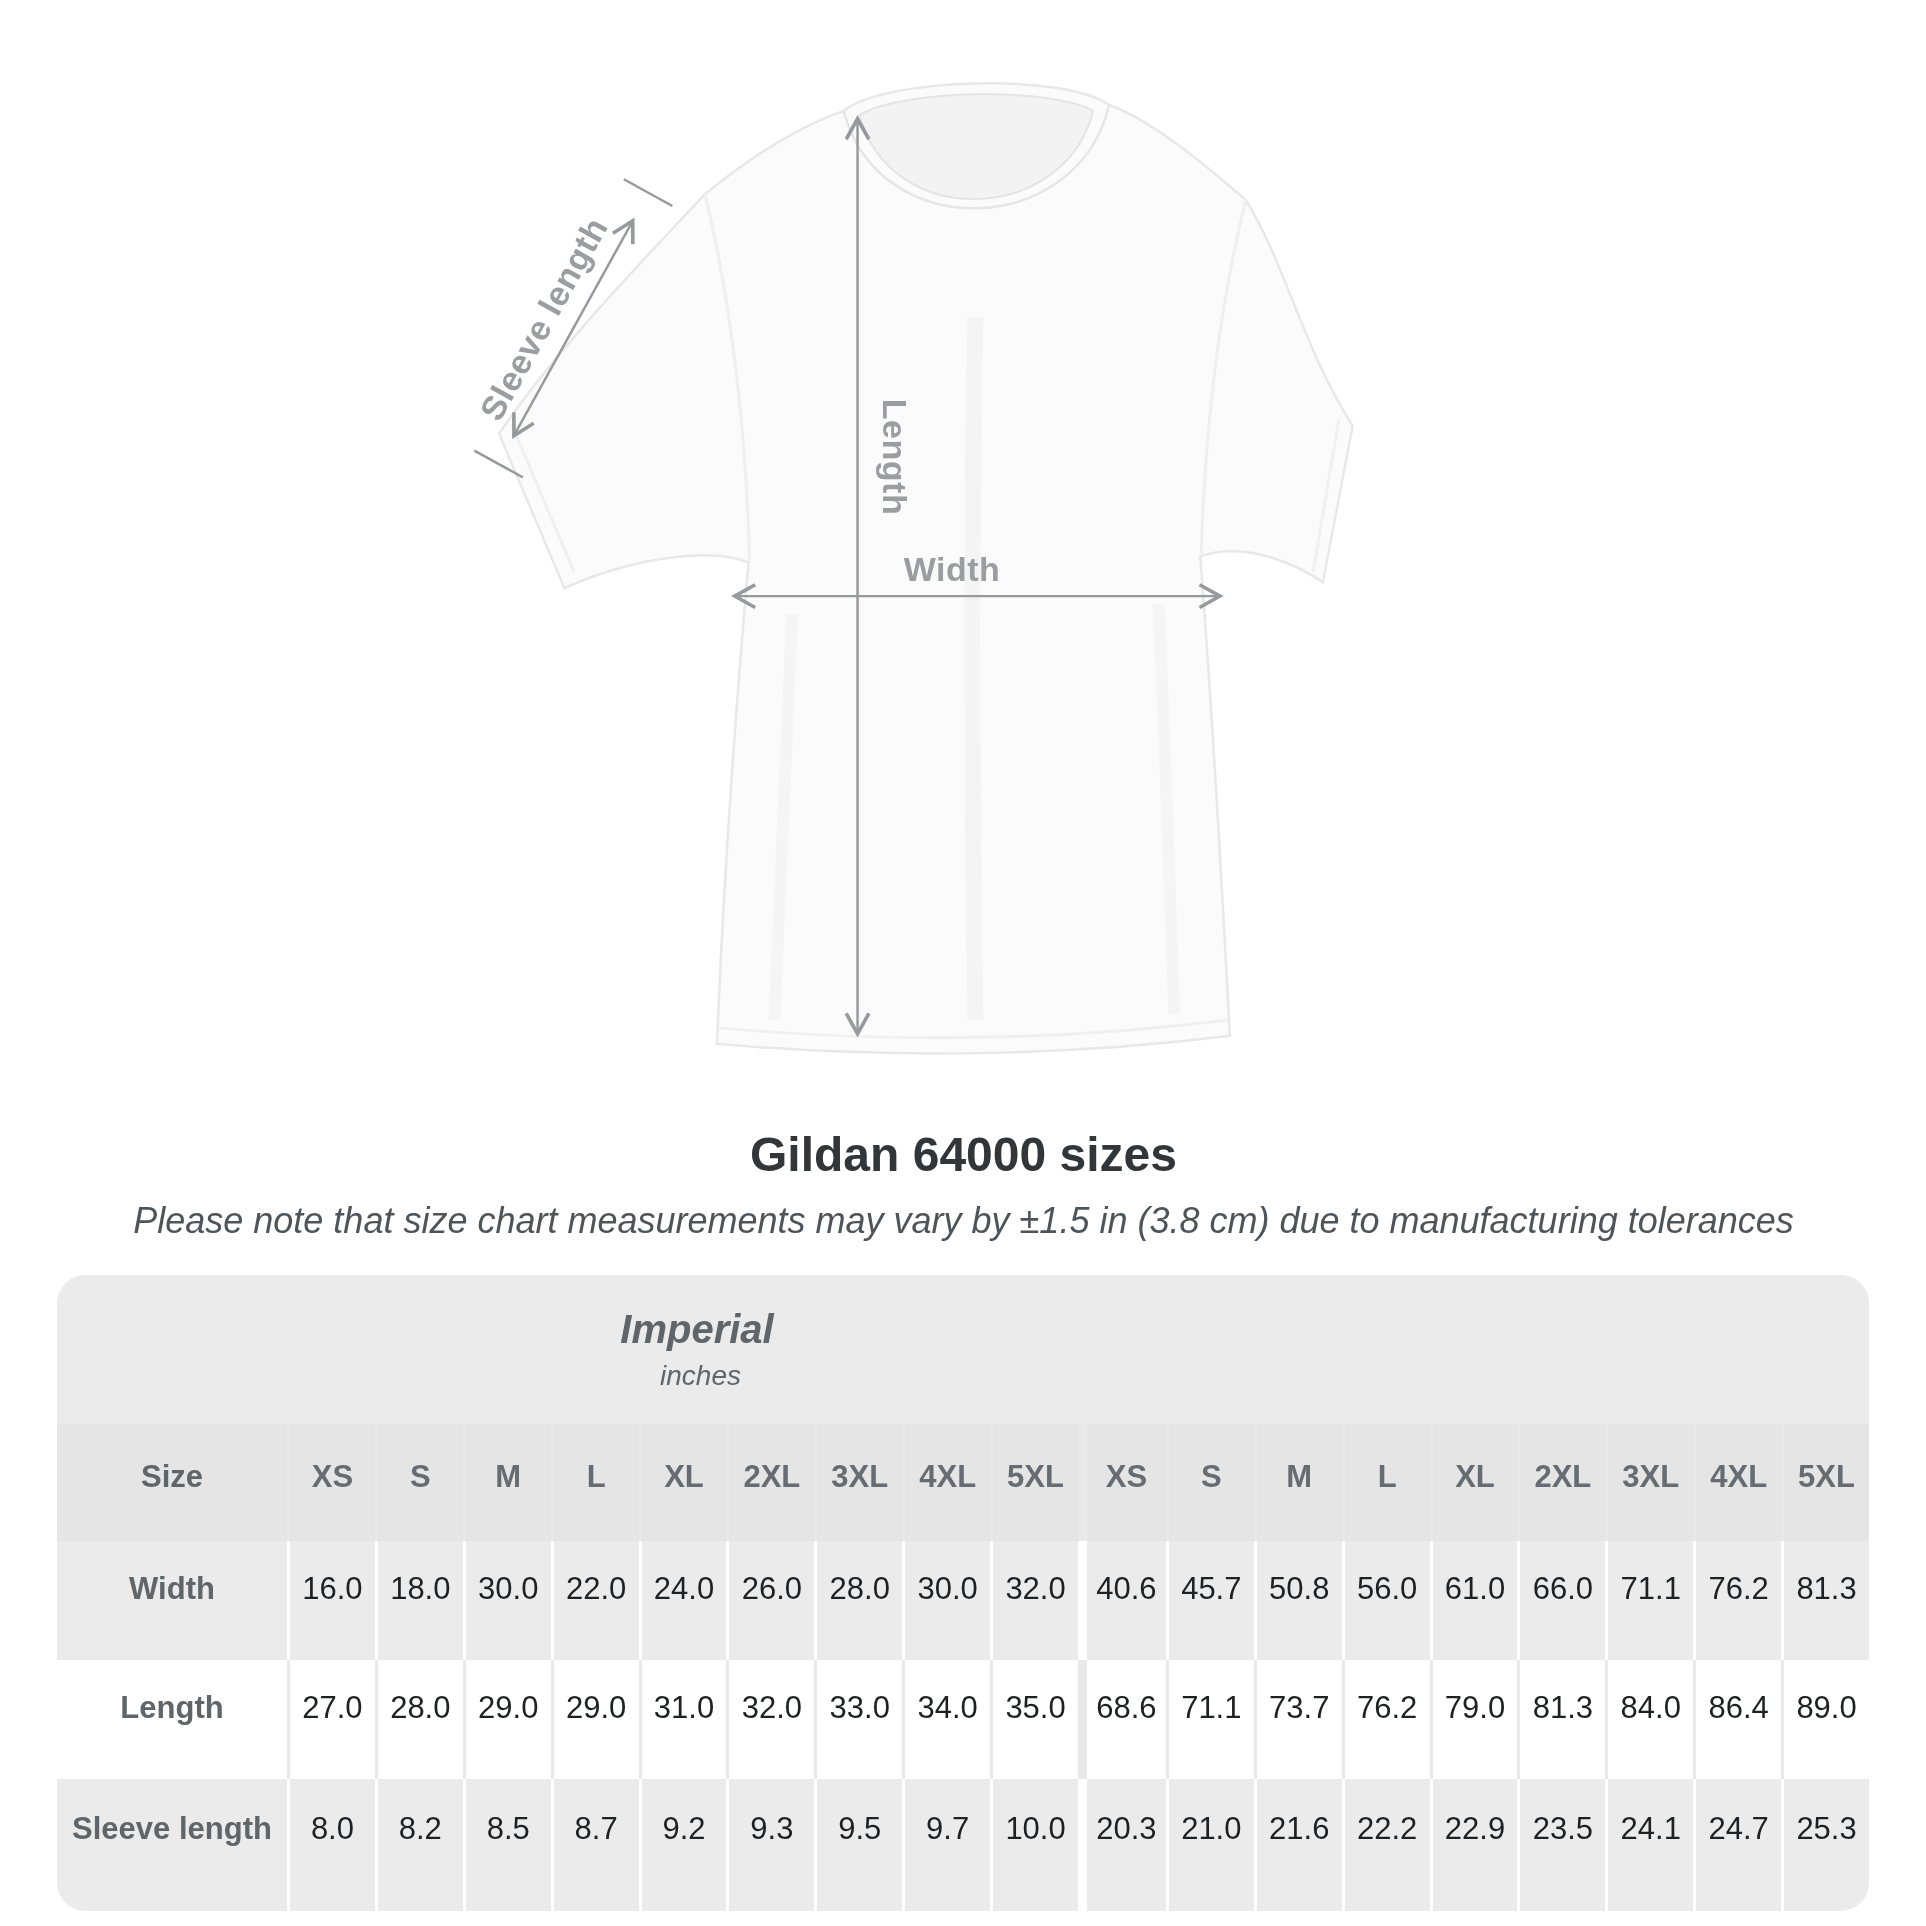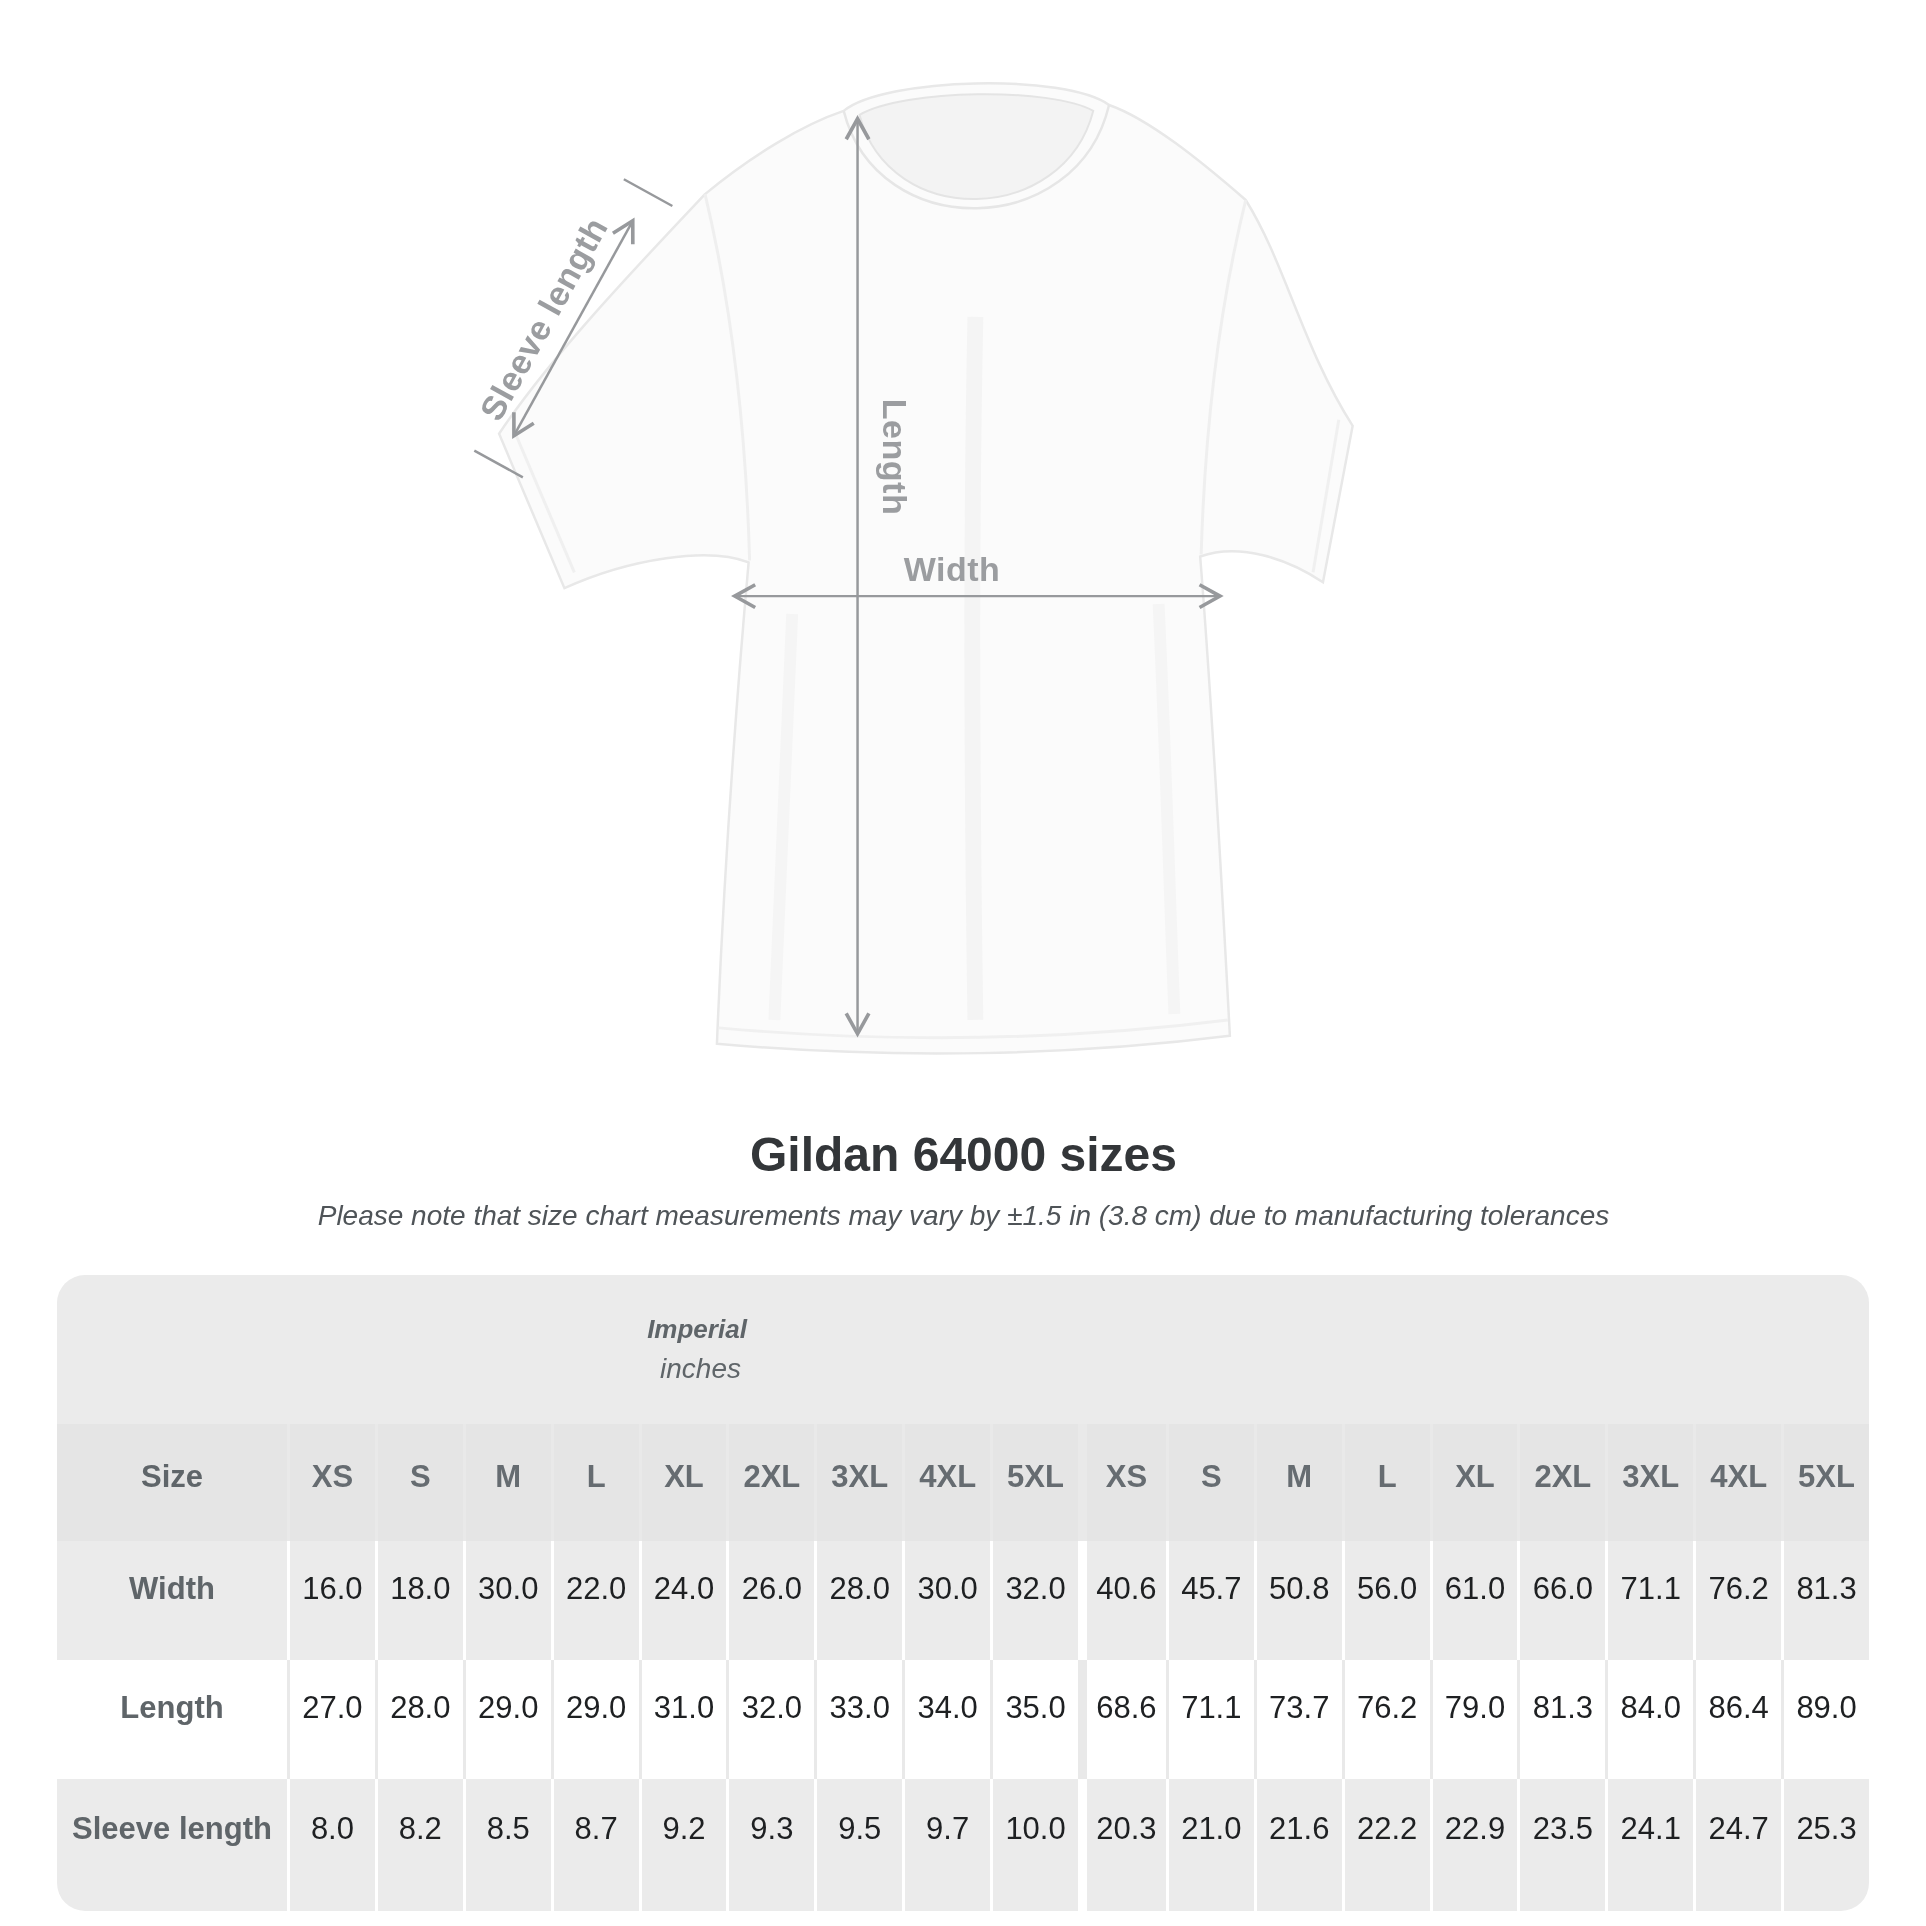--- a/index.html
+++ b/index.html
@@ -16,35 +16,35 @@
   .lbl-sleeve{left:544px;top:319px;transform:translate(-50%,-50%) rotate(-61deg);}
   .lbl-length{left:894px;top:457px;transform:translate(-50%,-50%) rotate(90deg);}
   .lbl-width{left:952px;top:569px;transform:translate(-50%,-50%);}
   
   .page-title{
     position:absolute;left:0;top:1127px;width:100%;text-align:center;
     font-size:48px;font-weight:bold;color:#333639;
   }
   .page-subtitle{
     position:absolute;left:0;top:1200px;width:100%;text-align:center;
-    font-size:28px;font-style:italic;color:#4f5458;
+    font-size:36px;font-style:italic;color:#4f5458;
   }
   
   .table{
     position:absolute;left:57px;top:1275px;width:1812px;height:636px;
     border-radius:28px;overflow:hidden;
   }
   .band{
     height:149px;background:#ebebeb;display:grid;
     grid-template-columns:230px repeat(18,1fr);
   }
   .band-sec{display:flex;flex-direction:column;align-items:center;justify-content:center;gap:8px;}
   .sec-imp{grid-column:2/11;}
   .sec-met{grid-column:11/20;}
-  .band-name{font-size:26px;font-weight:bold;font-style:italic;color:#5f6569;margin-left:29px;}
+  .band-name{font-size:40px;font-weight:bold;font-style:italic;color:#5f6569;margin-left:29px;}
   .band-unit{font-size:28px;font-style:italic;color:#5f6569;margin-left:36px;}
   .trow{display:grid;grid-template-columns:230px repeat(18,1fr);}
   .r-size{height:117px;background:#e5e5e5;}
   .r-gray{height:119px;background:#ebebeb;}
   .r-white{height:119px;background:#ffffff;}
   .r-last{height:133px;}
   .cell{
     display:flex;align-items:center;justify-content:center;
     box-sizing:border-box;border-left:3px solid transparent;
     font-size:31px;color:#1e2022;padding-bottom:24px;

